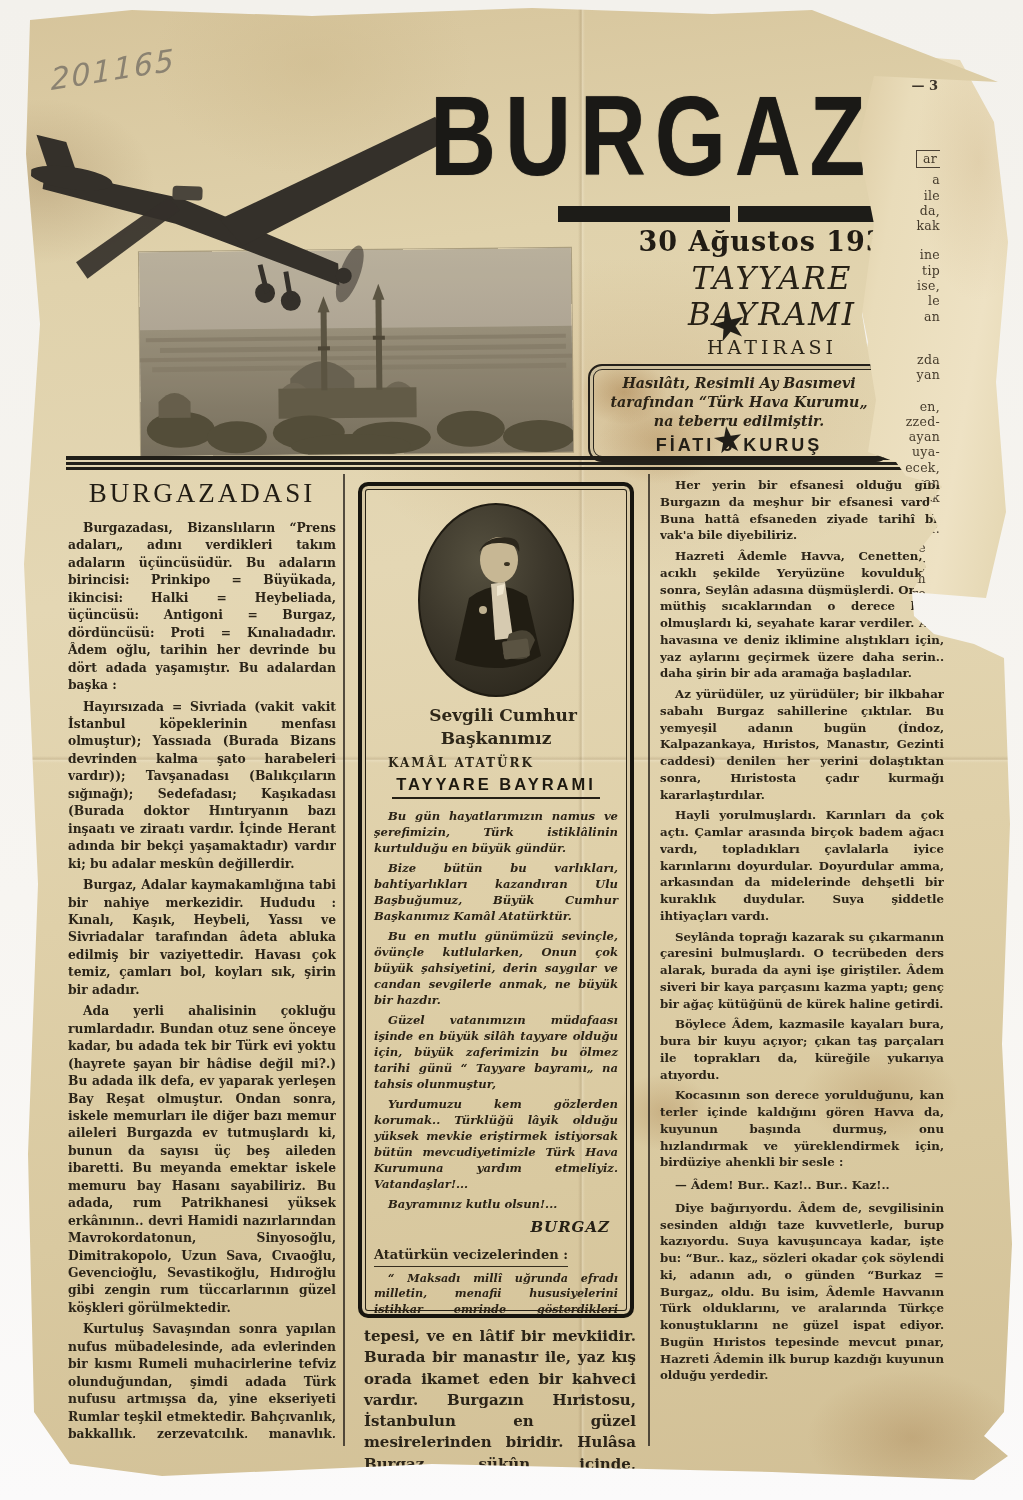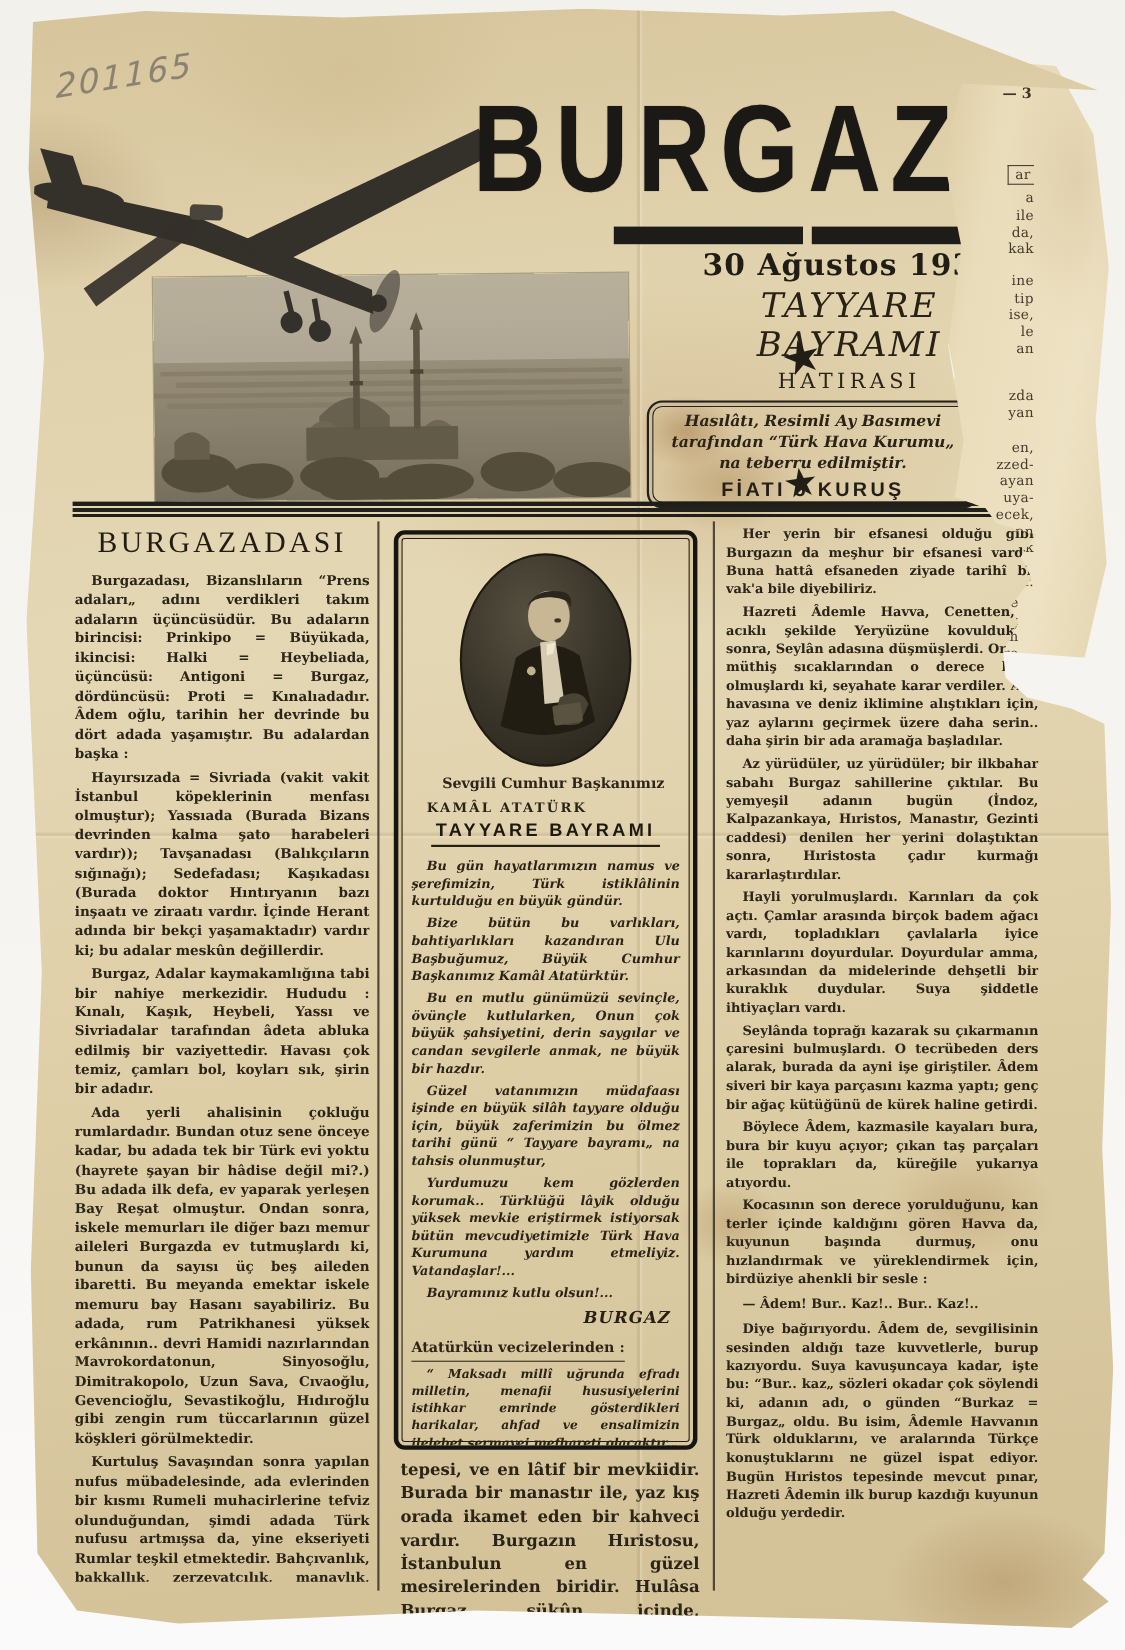--- a/index.html
+++ b/index.html
@@ -112,21 +112,21 @@
   }
   .shout{text-indent:15px;margin:6px 0 6px !important;}
   
   .centerbox{
     position:absolute;left:346px;top:478px;width:276px;height:836px;
     border:4px solid #17150f;border-radius:10px;
     box-shadow:inset 0 0 0 3px rgba(224,210,172,.95), inset 0 0 0 4px #262116;
     padding:12px 12px 0;box-sizing:border-box;overflow:hidden;text-align:justify;
   }
   .portrait{display:block;margin:4px auto 6px;}
-  .cap1{text-align:center;font-size:13px;font-weight:700;color:#2e2719;margin:0;}
+  .cap1{text-align:center;font-size:17px;font-weight:700;color:#2e2719;margin:0;}
   .cap2{font-size:12px;font-weight:700;letter-spacing:2px;color:#2a2416;margin:1px 0 10px;}
   .art-head{
     text-align:center;font-size:16.5px;font-weight:700;letter-spacing:3px;color:#1d1910;
     border-bottom:2px solid #241f15;width:max-content;margin:0 auto 10px;padding:0 4px 3px;
     font-family:"Liberation Sans","DejaVu Sans",sans-serif;
   }
   .centerbox p{margin:0 0 4px;text-indent:14px;line-height:1.38;}
   .art-body{font-size:11.6px;font-style:italic;font-weight:700;color:#2b2316;}
   .sig{text-align:right;font-size:15px;font-weight:700;font-style:italic;letter-spacing:1px;padding-right:8px;margin:2px 0 8px !important;text-indent:0 !important;}
   .vec-head{

